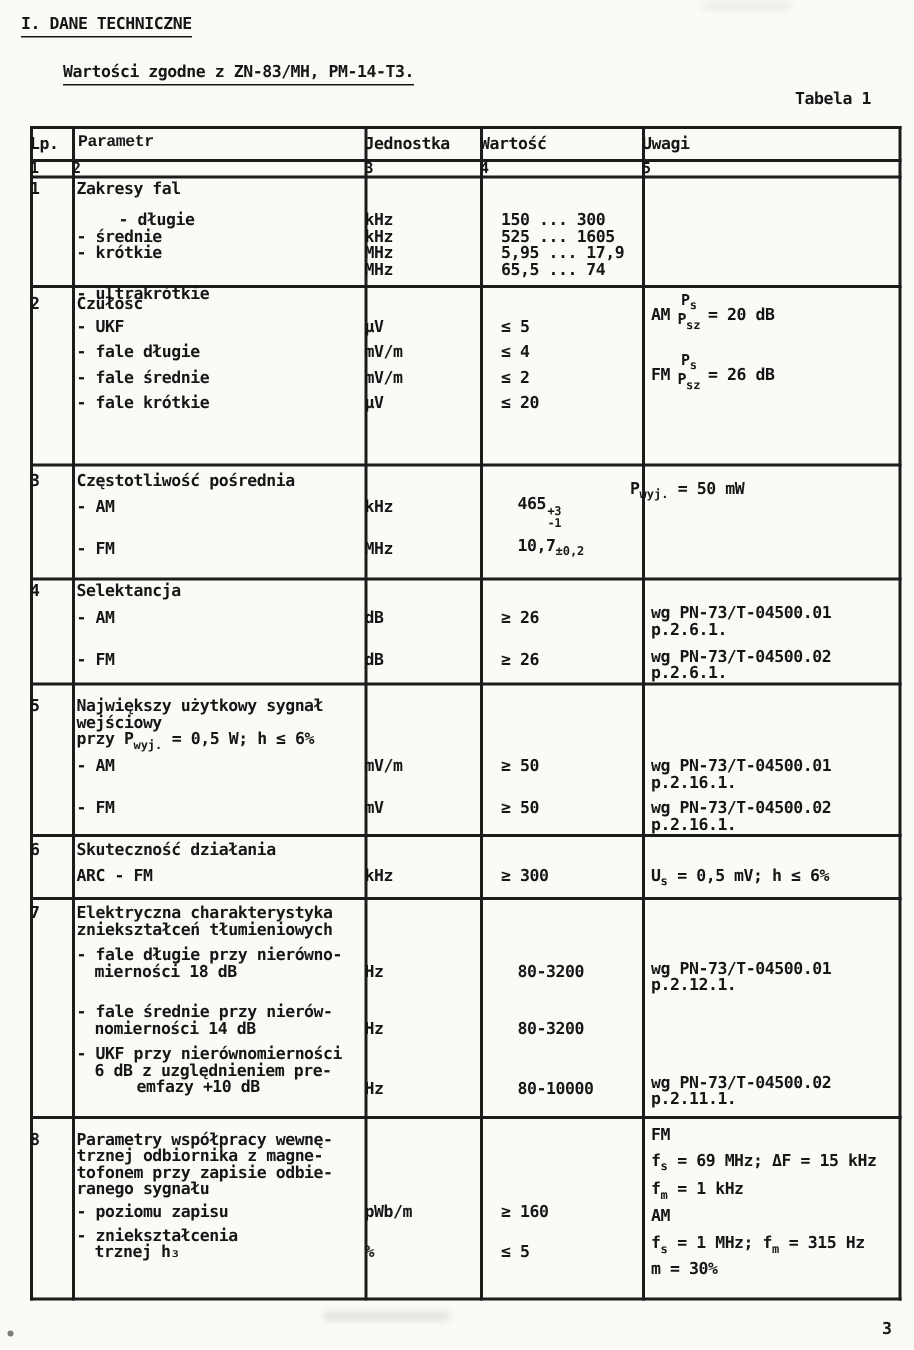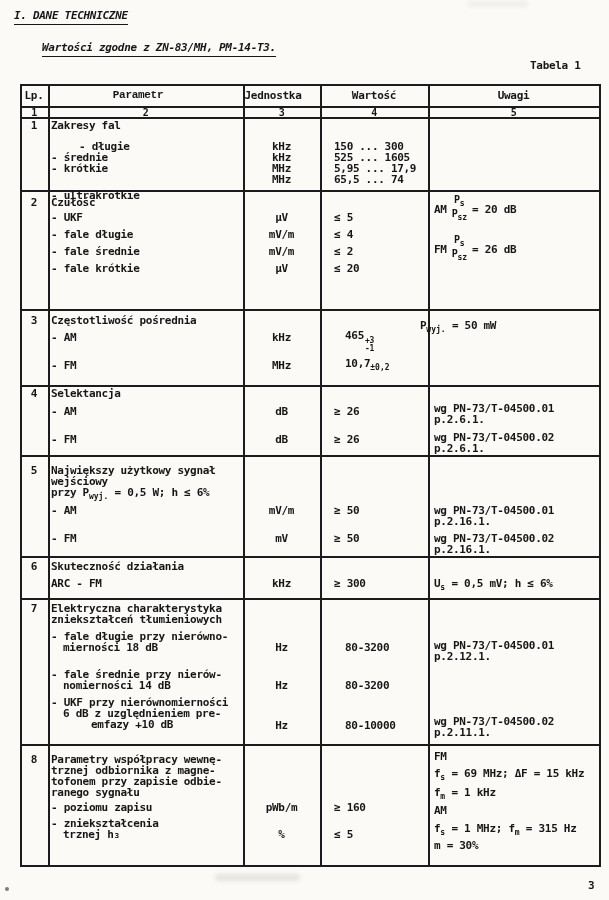--- a/index.html
+++ b/index.html
@@ -1,22 +1,22 @@
 <!DOCTYPE html>
 <html><head>
 <meta charset="utf-8">
 <style>
   html,body{margin:0;padding:0;}
   body{width:609px;height:900px;background:#fbfaf7;position:relative;overflow:hidden;
        font-family:"DejaVu Sans Mono","Liberation Mono",monospace;color:#161616;}
   .sheet{position:absolute;inset:0;}
   .t{position:absolute;font-size:11px;font-weight:bold;line-height:11px;white-space:pre;letter-spacing:-0.3px;}
   .sm{font-size:10px;}
-  .ctr{text-align:center;}
-  .u{border-bottom:1.6px solid #161616;padding-bottom:2px;font-style:italic;}
+  .ctr{text-align:left;}
+  .u{border-bottom:1.6px solid #161616;padding-bottom:2px;}
   #tbl{position:absolute;left:20px;top:84px;width:581px;height:783px;}
   .hl{position:absolute;left:0;width:581px;height:2px;background:#1c1c1c;}
   .hl.thin{height:1.6px;}
   .vl{position:absolute;top:0;height:783px;width:2px;background:#1c1c1c;}
   sub{font-size:8px;letter-spacing:0;}
   .fr-line{position:absolute;display:flex;align-items:center;font-size:11px;font-weight:bold;letter-spacing:-0.3px;}
   .frac{display:inline-flex;flex-direction:column;align-items:center;margin:0 5px;line-height:10px;}
   .frac .fpart{font-size:10px;}
   .supsub{display:inline-flex;flex-direction:column;align-items:flex-start;font-size:8px;line-height:8px;vertical-align:-4px;margin-left:1px;font-weight:bold;}
   .smudge{position:absolute;background:rgba(40,40,40,0.10);filter:blur(2px);border-radius:4px;}

